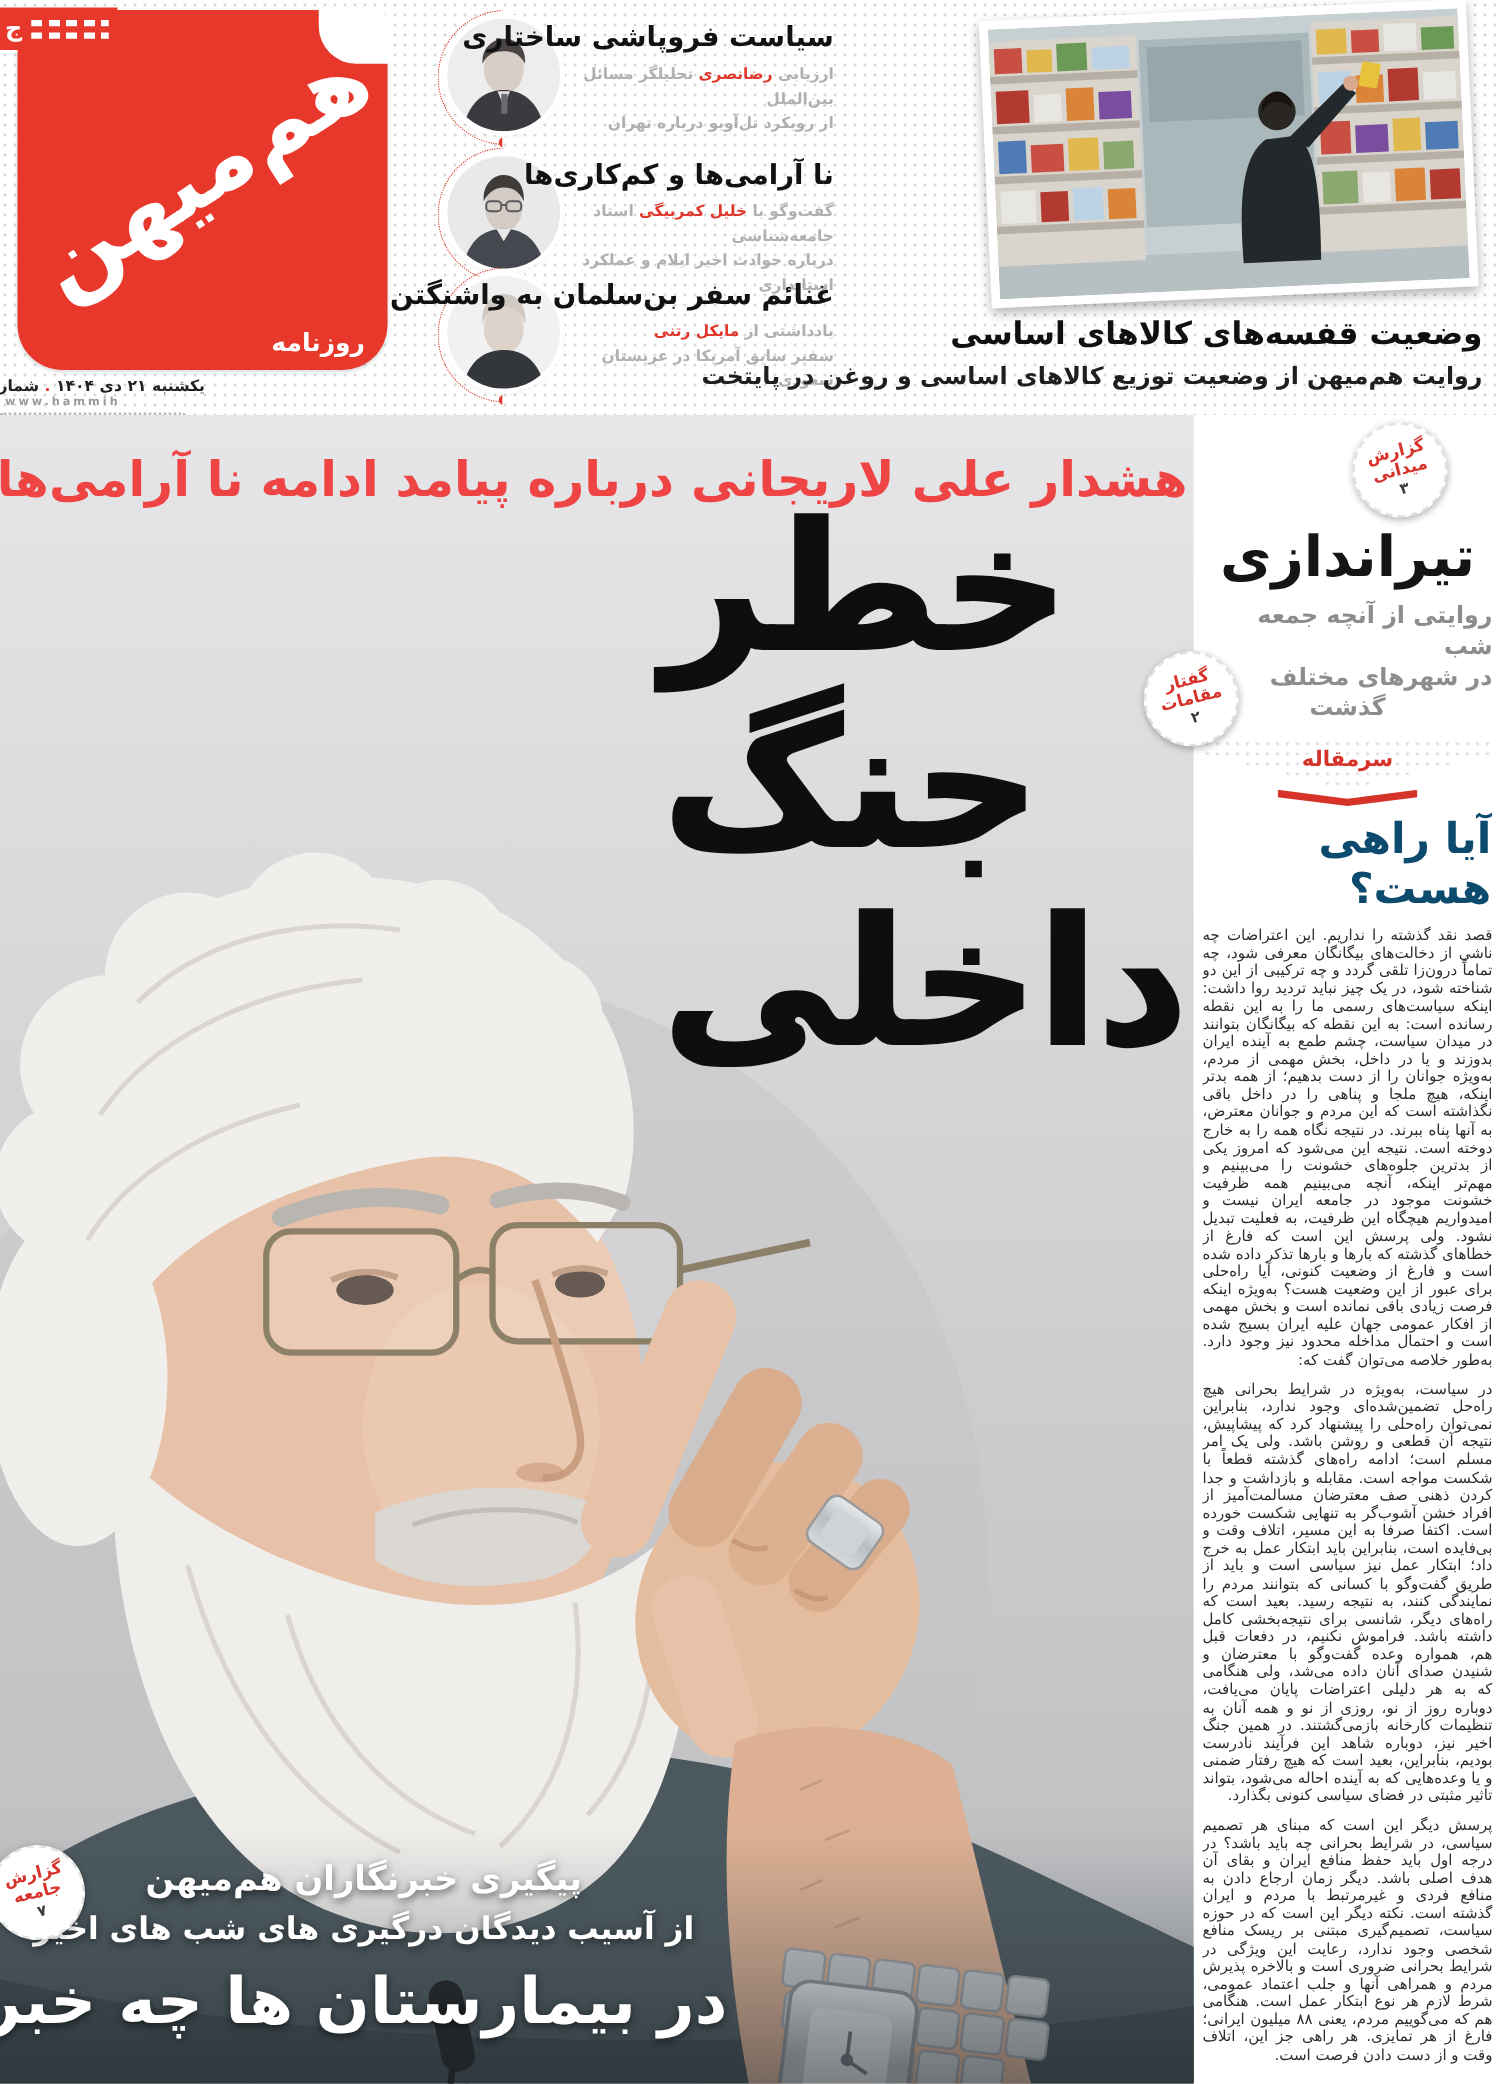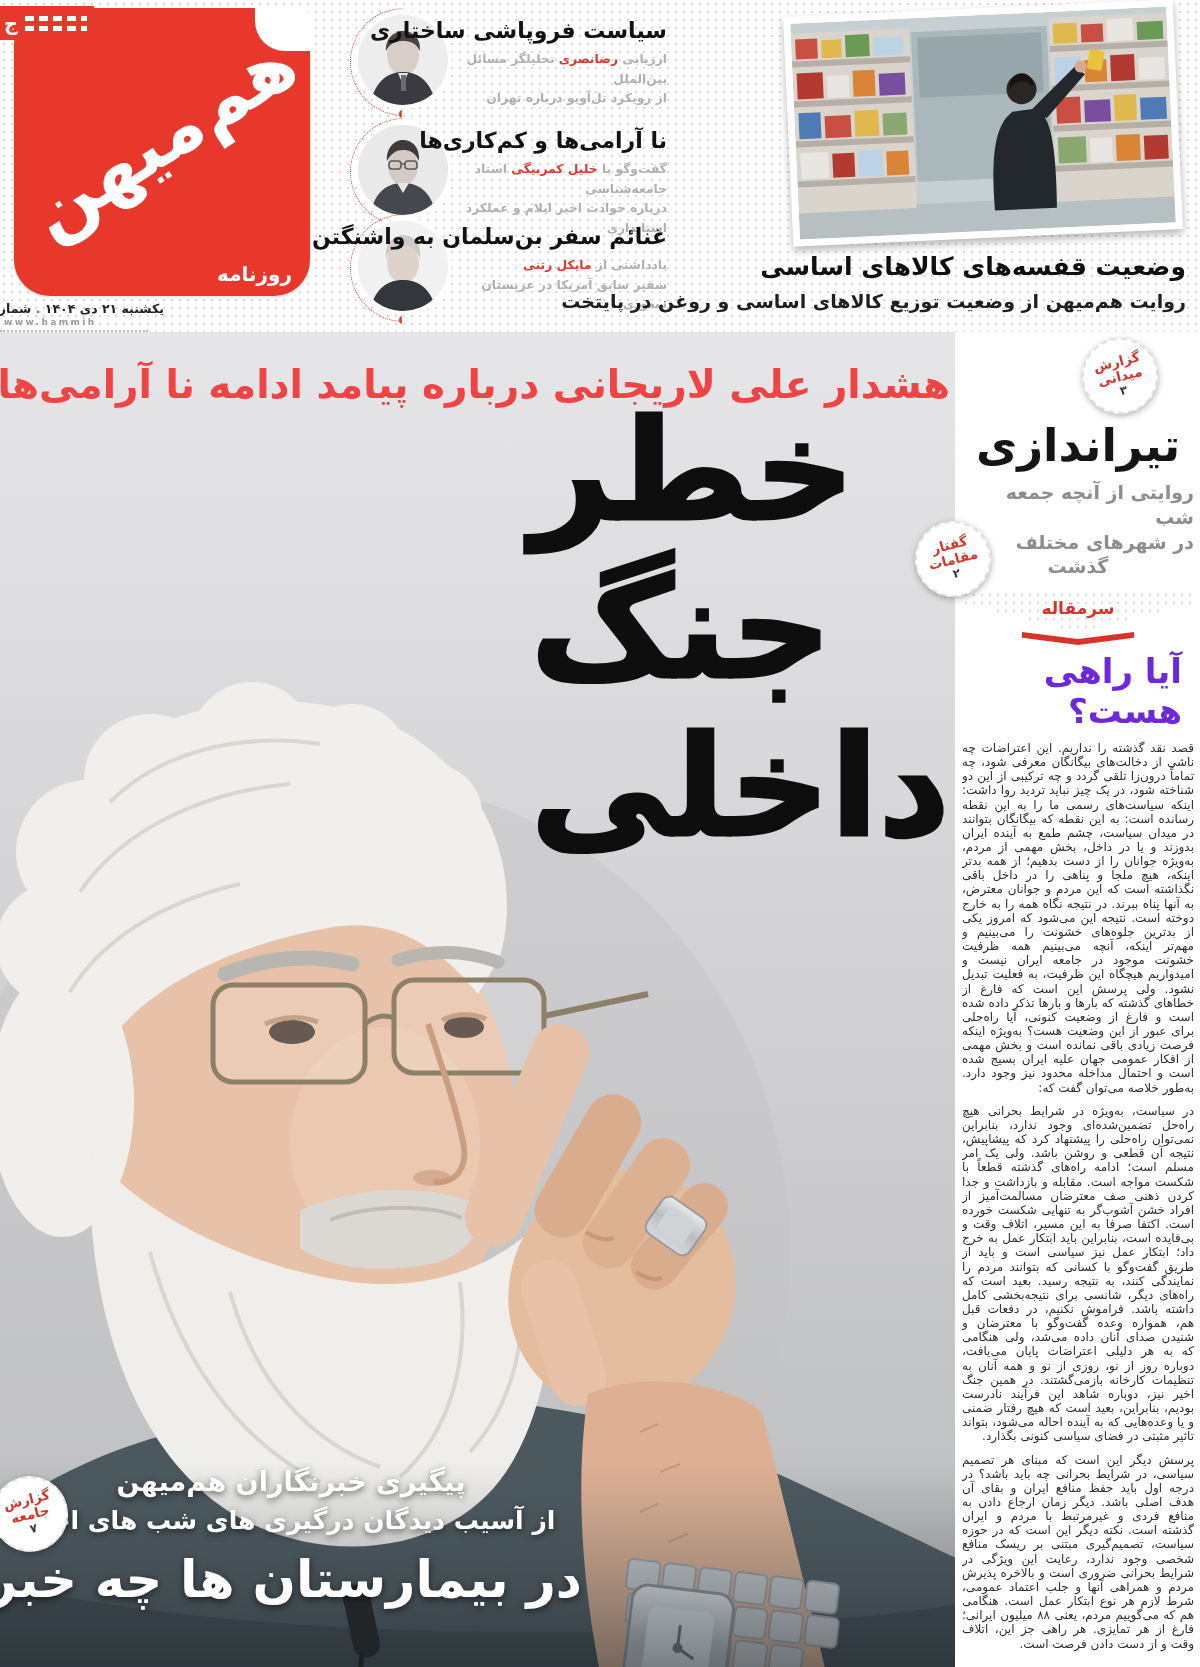--- a/index.html
+++ b/index.html
@@ -47,34 +47,34 @@
   
   .badge{position:absolute;width:76px;height:76px;background:#fff;border-radius:50%;border:2px dashed #e2e2e2;box-sizing:border-box;box-shadow:0 2px 6px rgba(0,0,0,.3);display:flex;flex-direction:column;align-items:center;justify-content:center;transform:rotate(-14deg);text-align:center;line-height:1.08;z-index:6;}
   .badge .b-red{color:#d6332a;font-weight:900;font-size:13.5px;}
   .badge .b-num{color:#3a3a3a;font-weight:900;font-size:12px;margin-top:2px;}
   .officials-badge{left:915px;top:521px;}
   .field-badge{left:1082px;top:338px;}
   .society-badge{left:-8px;top:1476px;}
 
   
   .bottom-block{position:absolute;left:0;top:1466px;width:582px;text-align:center;color:#fff;direction:rtl;text-shadow:0 2px 7px rgba(0,0,0,.6);z-index:5;}
-  .bb1{font-size:27px;font-weight:900;}
+  .bb1{font-size:27px;font-weight:900;margin-top:22px;}
   .bb2{font-size:25px;font-weight:900;margin-top:9px;}
   .bb3{font-size:51px;font-weight:900;margin-top:15px;white-space:nowrap;}
 
   
   .col{position:absolute;left:962px;top:332px;width:232px;height:1335px;direction:rtl;overflow:hidden;}
   .col-head{margin:0;padding-top:90px;text-align:center;font-size:45px;font-weight:900;line-height:1.07;color:#151515;}
   .col-sub{margin-top:10px;text-align:right;font-size:19px;font-weight:bold;color:#8d8d8d;line-height:1.3;}
   .col-sub .c{text-align:center;}
   .sect-band{position:relative;height:54px;margin:12px 0 4px;}
   .band-dots{position:absolute;left:0;right:0;top:0;bottom:13px;clip-path:polygon(0 0,100% 0,100% 30%,50% 100%,0 30%);}
   .band-label{position:absolute;top:7px;left:0;right:0;text-align:center;color:#d6332a;font-weight:900;font-size:17px;text-shadow:0 0 4px #fff,0 0 7px #fff,0 0 9px #fff;}
   .band-v{position:absolute;bottom:0;left:50%;width:112px;height:13px;transform:translateX(-50%);background:#d6332a;clip-path:polygon(0 0,50% 55%,100% 0,100% 45%,50% 100%,0 45%);}
-  .ed-title{margin:6px 12px 10px;text-align:right;font-size:34px;font-weight:900;color:#6d28d9;}
+  .ed-title{margin:6px 1px 10px;text-align:right;font-size:34px;font-weight:900;color:#0c4a6e;}
   .ed-body p{margin:0 0 9px;text-align:justify;font-size:12px;line-height:1.18;color:#2d2d2d;}
 </style>
 </head>
 <body>
 
 <div class="page">
 
   <div class="hdr dots">
 
     <div class="corner-tab">

